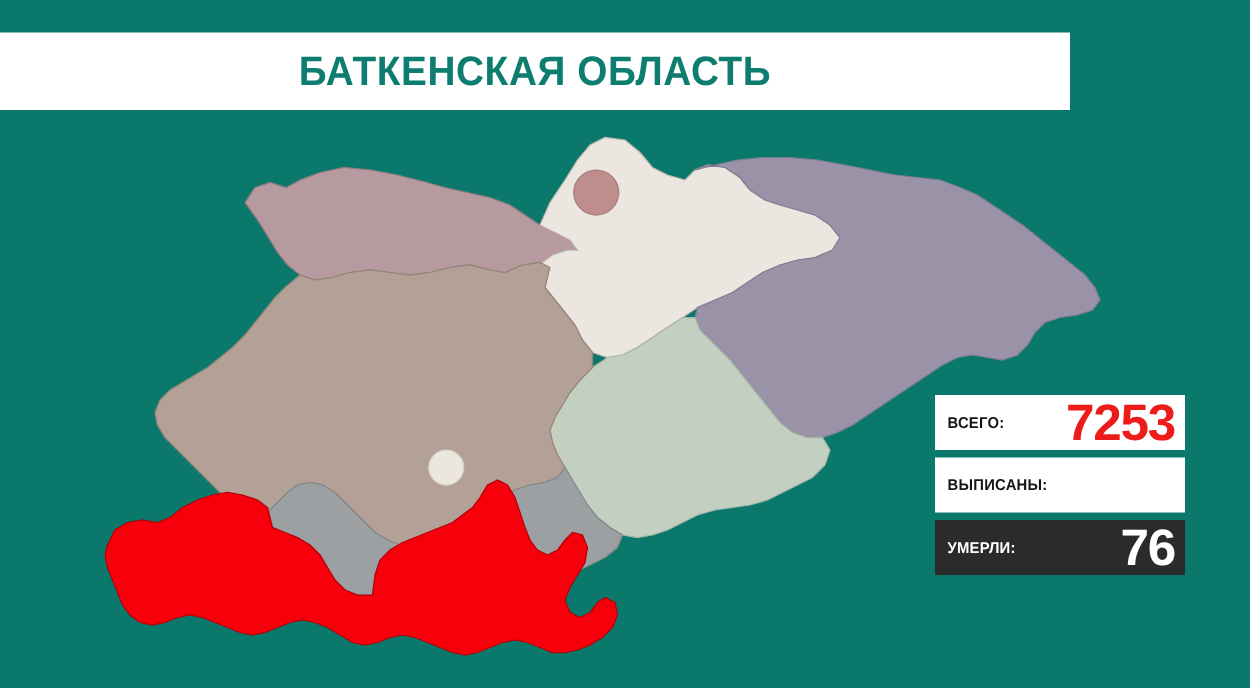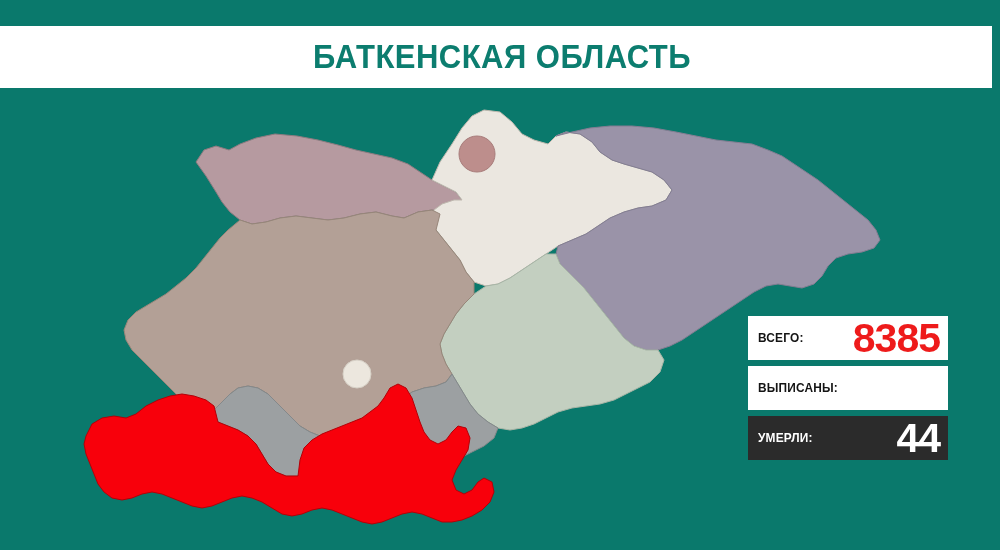--- a/index.html
+++ b/index.html
@@ -28,27 +28,26 @@
     left: 0;
     top: 0;
     width: 1000px;
     height: 26px;
     background: #0a796c;
   }
   .title-band {
     position: absolute;
     left: 0;
     top: 26px;
-    width: 980px;
+    width: 856px;
     height: 62px;
     background: #ffffff;
     display: flex;
     align-items: center;
     justify-content: center;
-    padding-left: 12px;
   }
   .title-text {
     font-family: "Liberation Sans", sans-serif;
     font-weight: bold;
     font-size: 33px;
     letter-spacing: 0.5px;
     color: #0c7d6f;
     transform: scaleX(0.94);
     white-space: nowrap;
     text-transform: uppercase;
@@ -200,27 +199,27 @@
       <circle cx="477" cy="66" r="18" fill="#bd8e8c" stroke="#a87d7b" stroke-width="1"></circle>
 
       <circle cx="357" cy="286" r="14" fill="#ece7de" stroke="#d6d0c6" stroke-width="1"></circle>
     </svg>
   </div>
 
   <div class="stats-panel">
 
     <div class="stat-row light">
       <span class="stat-label">ВСЕГО:</span>
-      <span class="stat-value red">8385</span>
+      <span class="stat-value red">7253</span>
     </div>
 
     <div class="stat-row light">
       <span class="stat-label">ВЫПИСАНЫ:</span>
     </div>
 
     <div class="stat-row dark">
       <span class="stat-label">УМЕРЛИ:</span>
-      <span class="stat-value white">44</span>
+      <span class="stat-value white">76</span>
     </div>
 
   </div>
 
 </div>
 
 </body></html>

